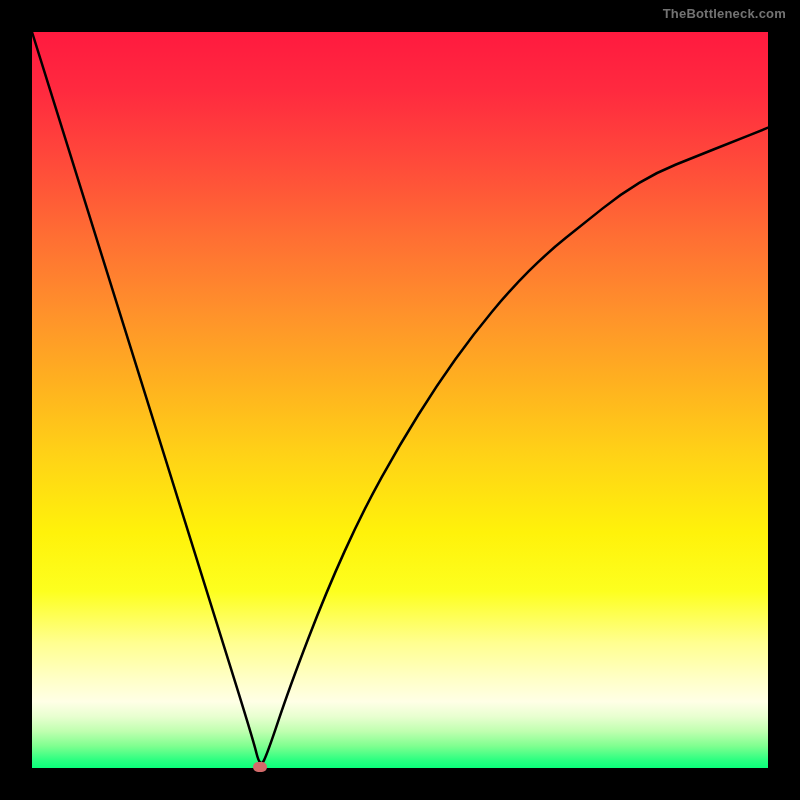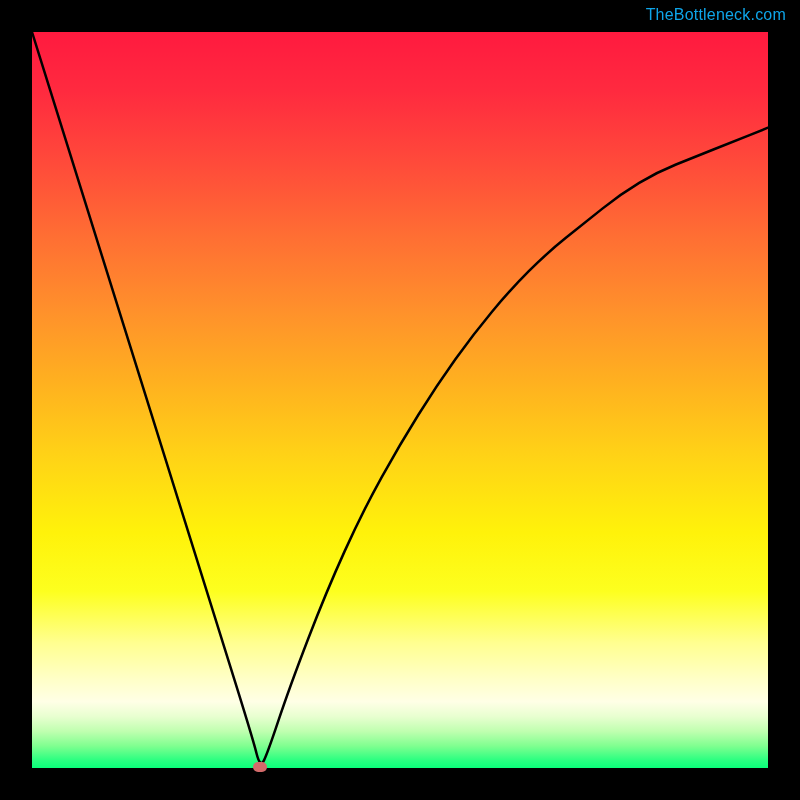--- a/index.html
+++ b/index.html
@@ -43,23 +43,23 @@
       #c0ffb0 95%,
       #80ff90 97%,
       #28ff80 99%,
       #0aff7a 100%
     );
   }
   .watermark {
     position: absolute;
     top: 6px;
     right: 14px;
-    color: #0ea5e9;
-    font-size: 16px;
-    font-weight: 400;
+    color: #737373;
+    font-size: 13px;
+    font-weight: 700;
     letter-spacing: 0.2px;
   }
   svg.curve {
     position: absolute;
     left: 0;
     top: 0;
     width: 736px;
     height: 736px;
     overflow: visible;
   }

